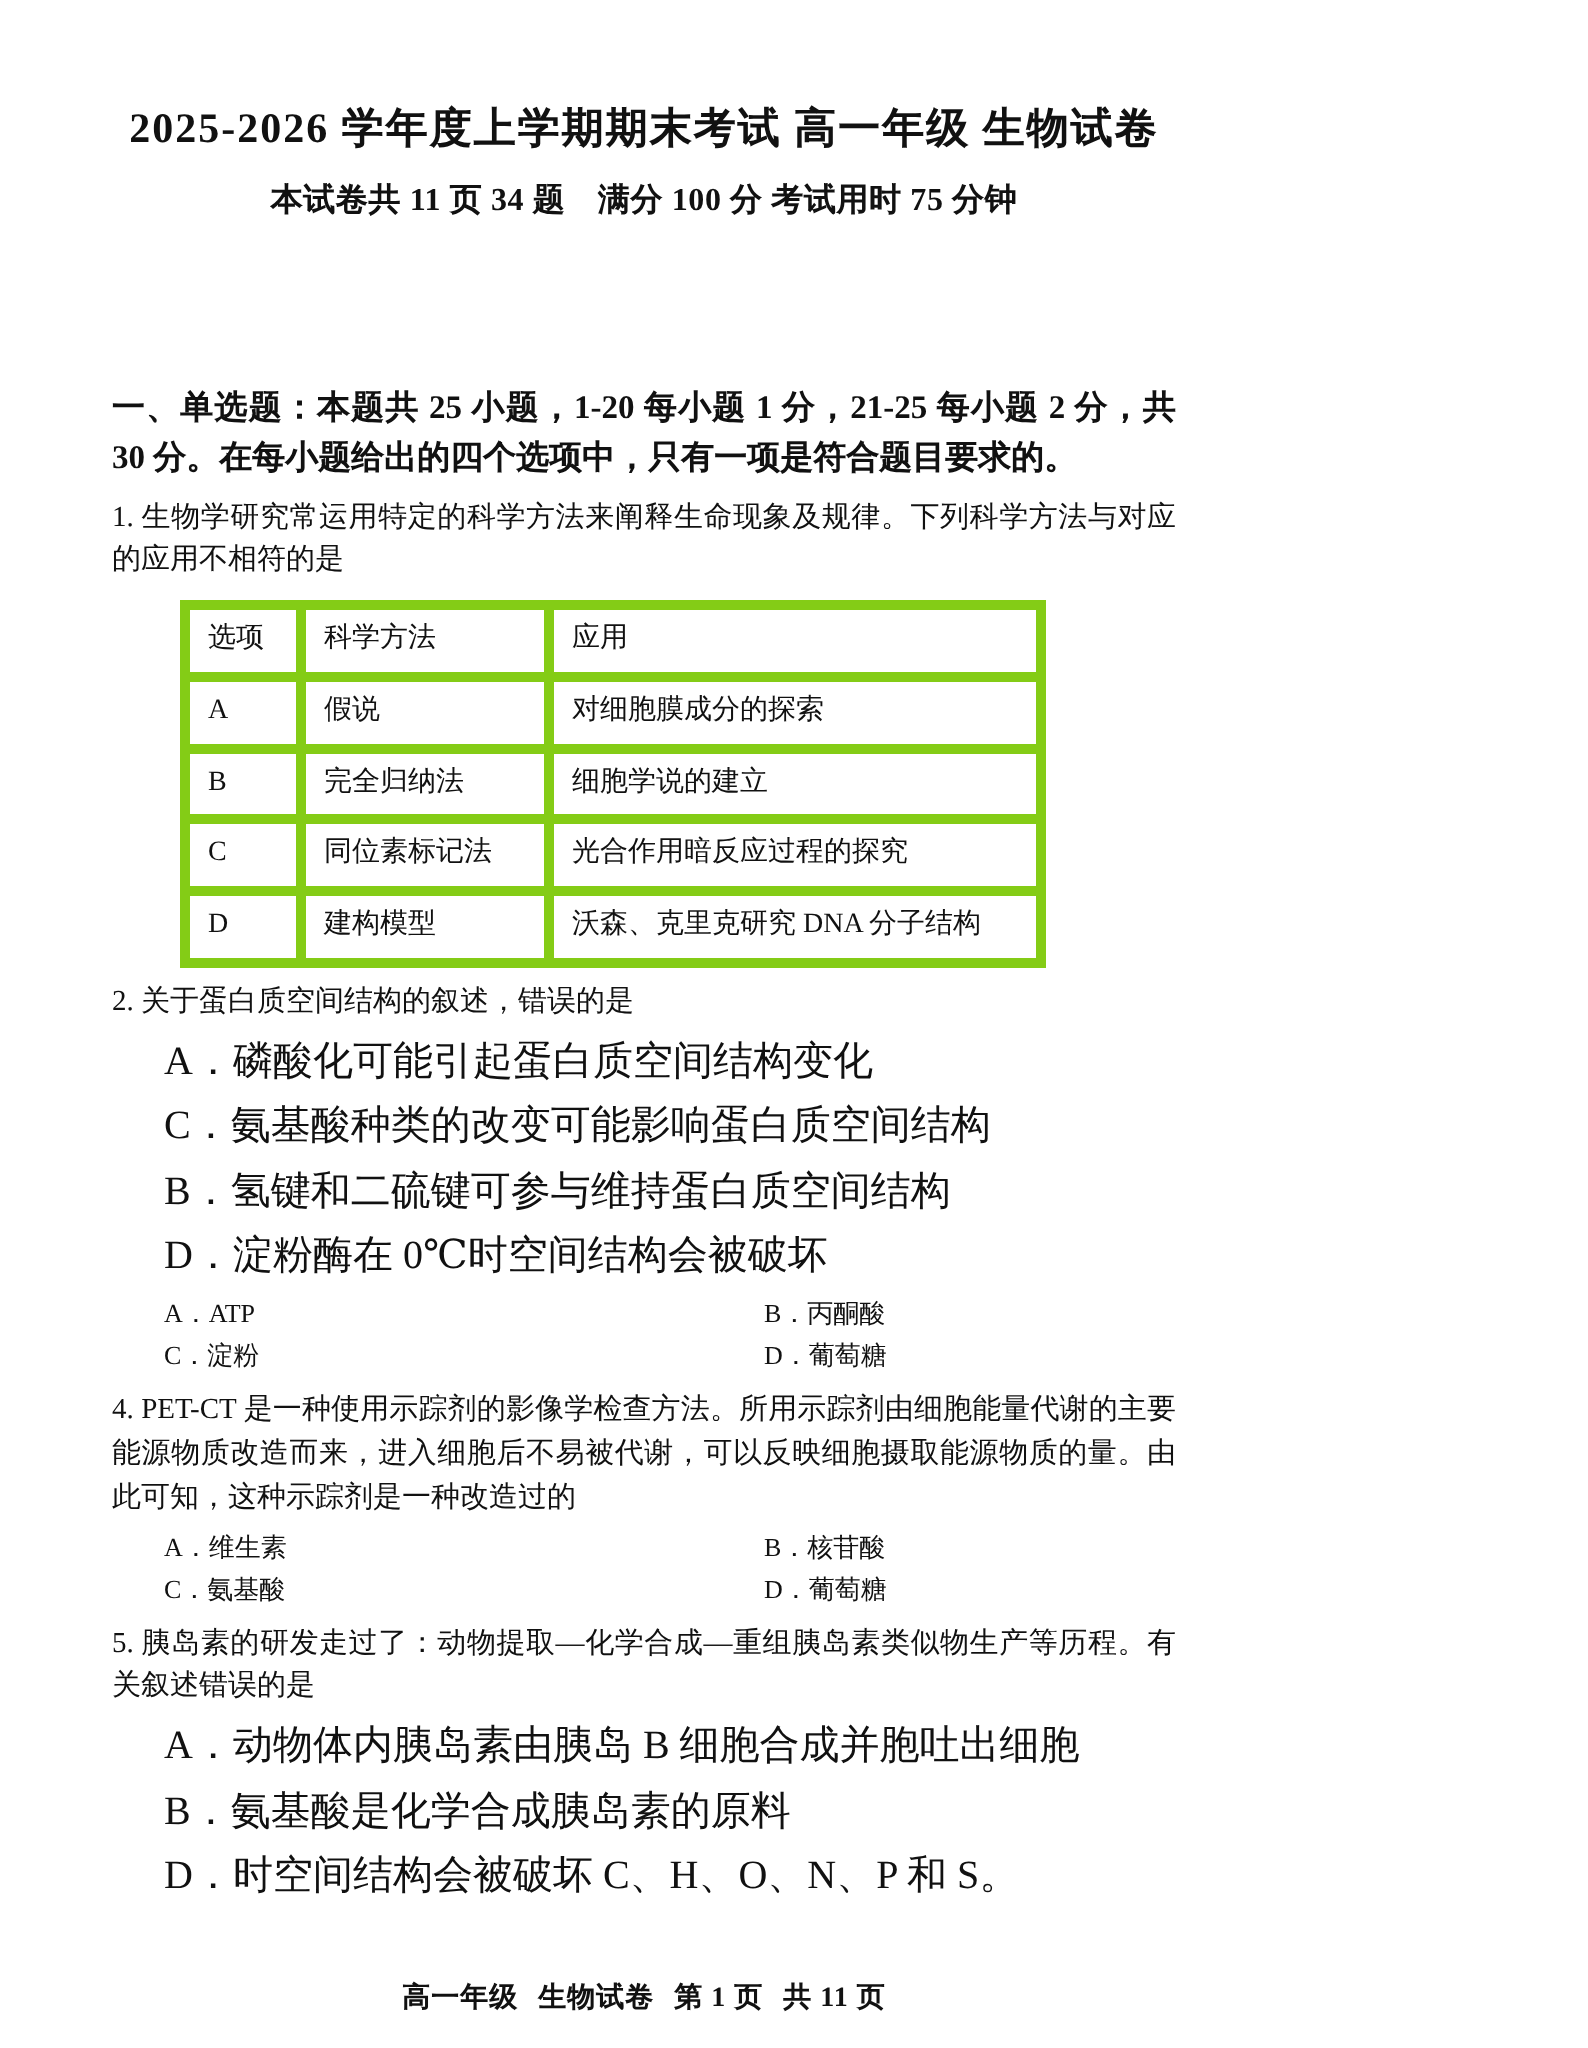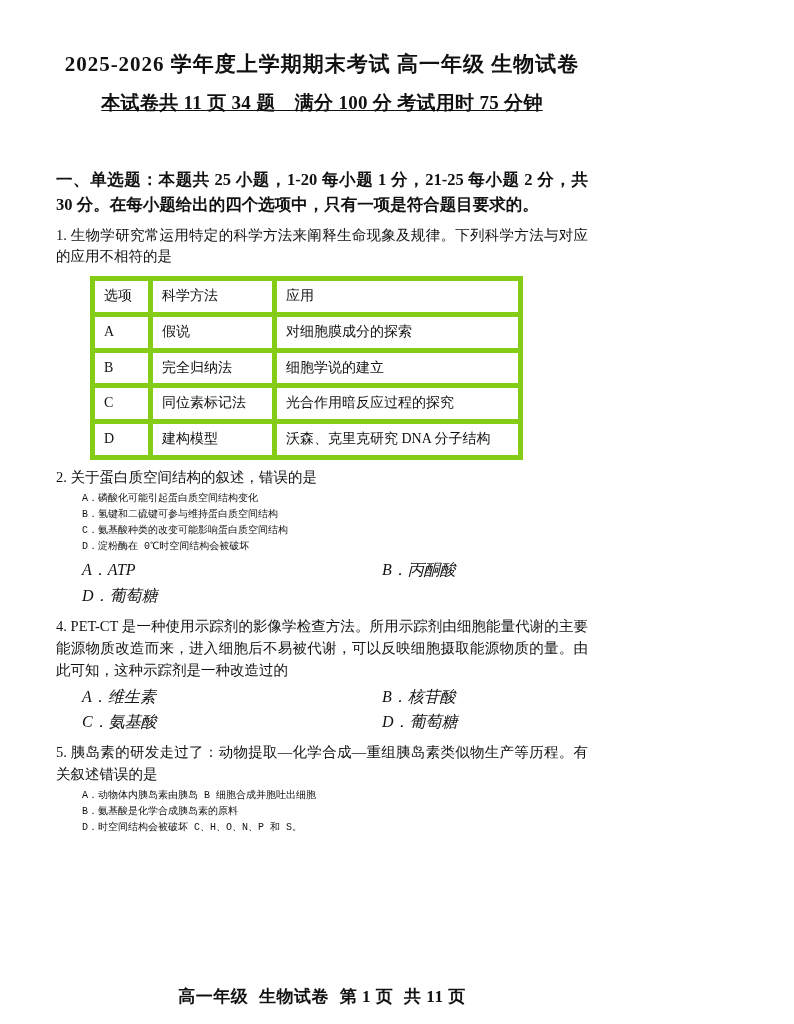--- a/index.html
+++ b/index.html
@@ -25,63 +25,60 @@
   .doc-title {
     text-align: center;
     font-size: 21px;
     font-weight: bold;
     letter-spacing: 1px;
     margin-top: 14px;
     white-space: nowrap;
   }
   .doc-subtitle {
     text-align: center;
-    font-size: 19px;
+    font-size: 16px;
     font-weight: bold;
     margin-top: 12px;
     letter-spacing: 0.3px;
-    text-decoration: underline;
   }
   .section-head {
     font-size: 16.5px;
     font-weight: bold;
     line-height: 1.5;
-    margin-top: 52px;
+    margin-top: 81px;
     text-align: justify;
   }
   .q {
     font-size: 14.5px;
     line-height: 1.5;
     margin-top: 7px;
     text-align: justify;
   }
   .q-text {
     display: block;
   }
   .opts {
     margin-top: 2px;
   }
   .opt-row {
     display: flex;
-    font-size: 16px;
+    font-size: 13px;
     line-height: 1.62;
     padding-left: 26px;
-    font-style: italic;
   }
   .opt-row .opt {
     flex: 0 0 auto;
   }
   .opt-row .opt.two-col {
     width: 300px;
   }
   .opt-single {
-    font-size: 10px;
+    font-size: 20px;
     line-height: 1.62;
     padding-left: 26px;
-    font-family: Liberation Mono, monospace;
   }
   table.qtable {
     border-collapse: collapse;
     margin: 8px 0 6px 34px;
     width: 428px;
     table-layout: fixed;
   }
   table.qtable td, table.qtable th {
     border: 5px solid #84cc16;
     font-size: 14px;
@@ -92,21 +89,21 @@
   }
   table.qtable col.c1 { width: 58px; }
   table.qtable col.c2 { width: 124px; }
   table.qtable col.c3 { width: 246px; }
   .footer {
     position: absolute;
     bottom: 16px;
     left: 0;
     right: 0;
     text-align: center;
-    font-size: 17px;
+    font-size: 14px;
     font-weight: bold;
     letter-spacing: 0.5px;
   }
   .footer span { margin: 0 3px; }
 </style>
 </head>
 <body>
 
 <div class="page">
 
@@ -151,31 +148,32 @@
         <td>沃森、克里克研究 DNA 分子结构</td>
       </tr>
     </tbody>
   </table>
 
   <div class="q">
     <span class="q-text"><span>2.</span> <span>关于蛋白质空间结构的叙述，错误的是</span></span>
   </div>
   <div class="opts">
     <div class="opt-single">A．磷酸化可能引起蛋白质空间结构变化</div>
+    <div class="opt-single">C．氨基酸种类的改变可能影响蛋白质空间结构</div>
     <div class="opt-single">B．氢键和二硫键可参与维持蛋白质空间结构</div>
-    <div class="opt-single">C．氨基酸种类的改变可能影响蛋白质空间结构</div>
     <div class="opt-single">D．淀粉酶在 0℃时空间结构会被破坏</div>
   </div>
 
   <div class="opts">
     <div class="opt-row">
       <div class="opt two-col">A．ATP</div>
       <div class="opt">B．丙酮酸</div>
     </div>
     <div class="opt-row">
+      <div class="opt two-col">C．淀粉</div>
       <div class="opt">D．葡萄糖</div>
     </div>
   </div>
 
   <div class="q">
     <span class="q-text"><span>4.</span> <span>PET-CT 是一种使用示踪剂的影像学检查方法。所用示踪剂由细胞能量代谢的主要能源物质改造而来，进入细胞后不易被代谢，可以反映细胞摄取能源物质的量。由此可知，这种示踪剂是一种改造过的</span></span>
   </div>
   <div class="opts">
     <div class="opt-row">
       <div class="opt two-col">A．维生素</div>

